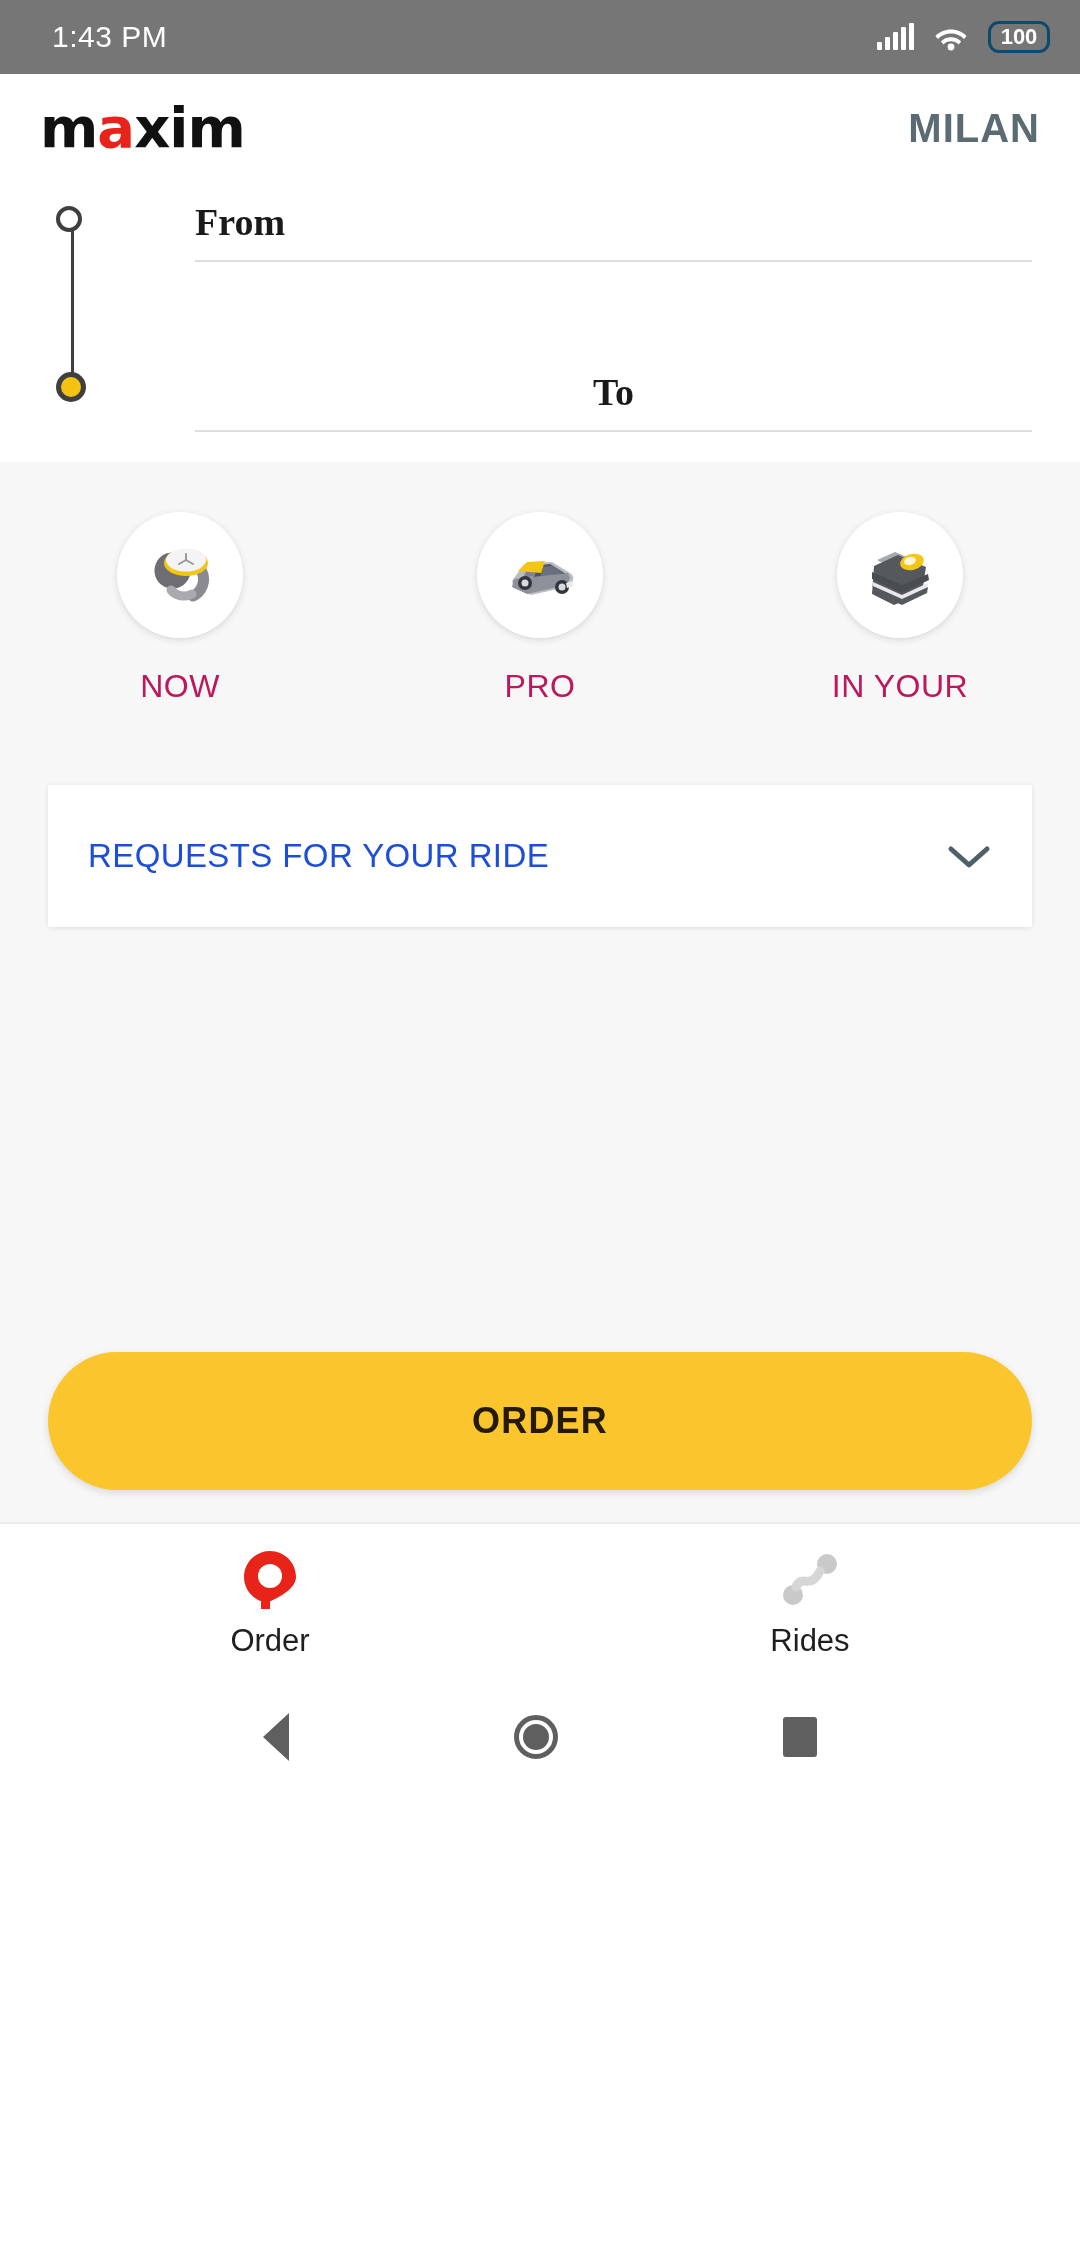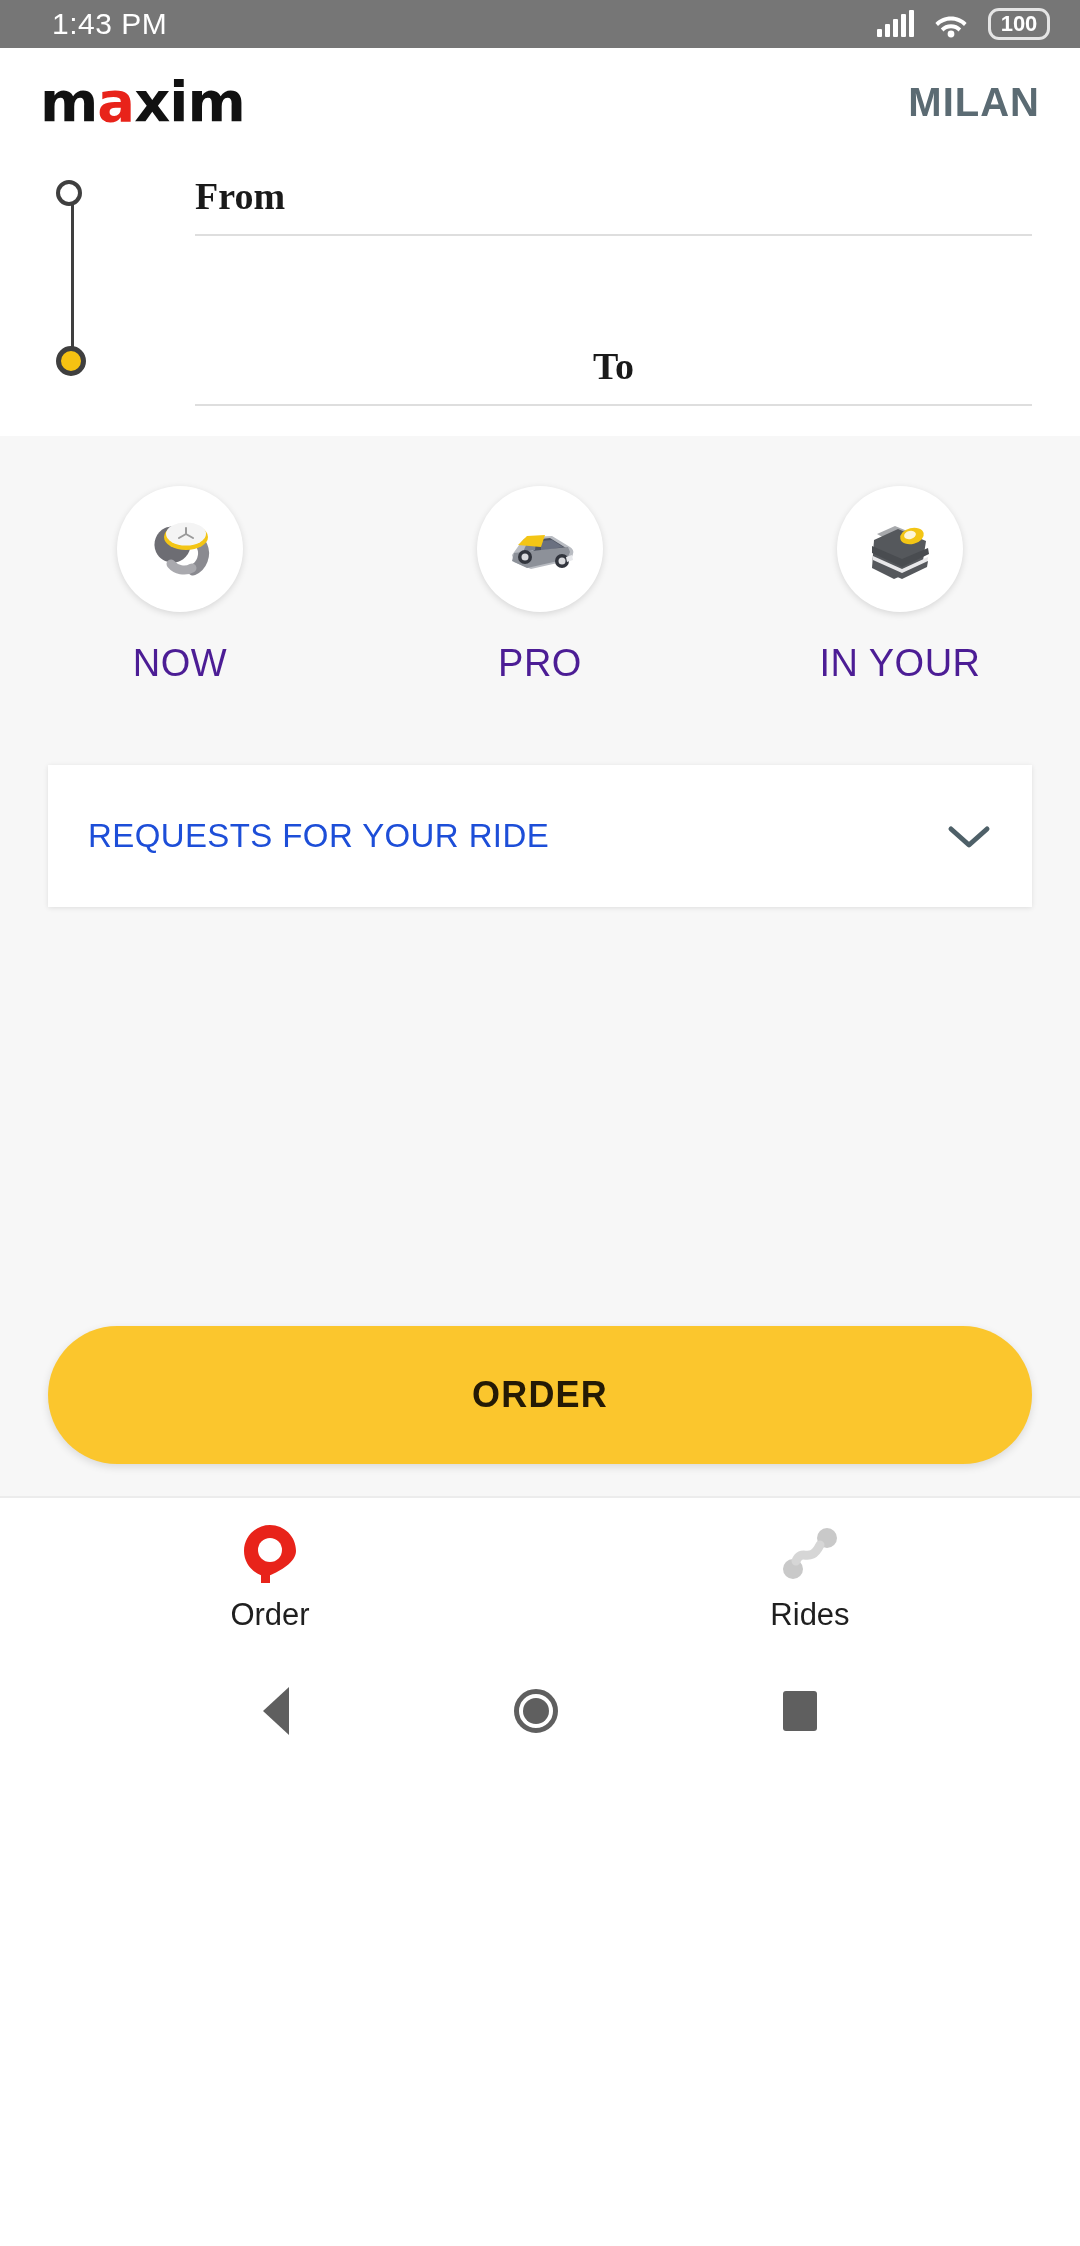--- a/index.html
+++ b/index.html
@@ -10,21 +10,21 @@
   body {
     width: 1080px;
     height: 2246px;
     font-family: "Liberation Sans", sans-serif;
     overflow: hidden;
     position: relative;
   }
 
   
   .status-bar {
-    height: 48px;
+    height: 74px;
     background: #767676;
     display: flex;
     align-items: center;
     justify-content: space-between;
     padding: 0 30px 0 52px;
     box-sizing: border-box;
   }
   .status-time {
     color: #ffffff;
     font-size: 30px;
@@ -46,21 +46,21 @@
     width: 5px;
     background: #ffffff;
     border-radius: 1px;
   }
   .signal-bars i:nth-child(1) { height: 8px; }
   .signal-bars i:nth-child(2) { height: 13px; }
   .signal-bars i:nth-child(3) { height: 18px; }
   .signal-bars i:nth-child(4) { height: 23px; }
   .signal-bars i:nth-child(5) { height: 27px; }
   .battery {
-    border: 3px solid #e5e5e5;
+    border: 3px solid #0c4a6e;
     border-radius: 11px;
     height: 32px;
     min-width: 62px;
     display: flex;
     align-items: center;
     justify-content: center;
     box-sizing: border-box;
     padding: 0 5px;
   }
   .battery span {
@@ -184,22 +184,22 @@
     height: 126px;
     border-radius: 50%;
     background: #ffffff;
     box-shadow: 0 2px 7px rgba(0,0,0,0.13);
     display: flex;
     align-items: center;
     justify-content: center;
   }
   .service-label {
     margin-top: 30px;
-    font-size: 38px;
-    color: #4c1d95;
+    font-size: 32px;
+    color: #be185d;
     letter-spacing: 0.5px;
   }
 
   
   .requests-card {
     margin: 80px 48px 0 48px;
     background: #ffffff;
     box-shadow: 0 1px 5px rgba(0,0,0,0.10);
     height: 142px;
     display: flex;

